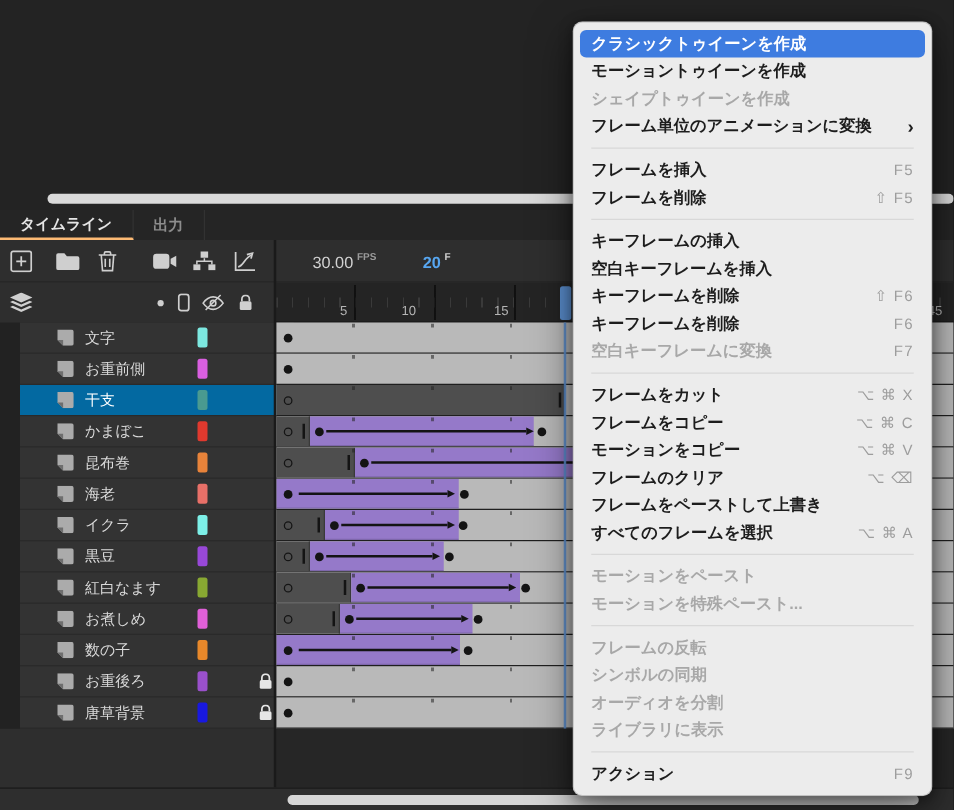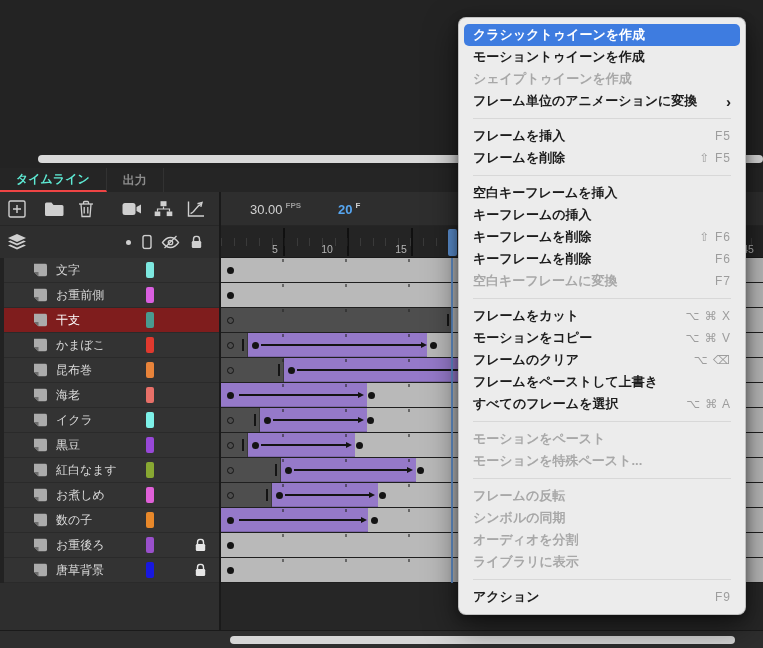--- a/index.html
+++ b/index.html
@@ -7,21 +7,21 @@
   .app{position:relative;width:763px;height:648px;overflow:hidden;background:#222;
        font-family:"Liberation Sans","DejaVu Sans",sans-serif;-webkit-font-smoothing:antialiased}
 
   
   .stage{position:absolute;left:0;top:0;width:763px;height:168px;background:#232323}
   .stage-scrollbar{position:absolute;left:38px;top:155px;width:725px;height:8px;border-radius:4px;background:#d9d9d9}
 
   
   .tabbar{position:absolute;left:0;top:168px;width:763px;height:24px;background:#252525;display:flex;align-items:stretch}
   .tab{display:flex;align-items:center;padding:0 16px;font-size:12px;font-weight:700;color:#8d8d8d;border-right:1px solid #323232}
-  .tab.active{color:#5eead4;border-bottom:2px solid #ef4444}
+  .tab.active{color:#e5e5e5;border-bottom:2px solid #fdba74}
 
   .toolbar{position:absolute;left:0;top:192px;width:763px;height:34px;background:#2e2e2e;border-bottom:1px solid #262626}
   .tb-icon{position:absolute;top:50%;transform:translateY(-50%);line-height:0}
   .fps-box{position:absolute;left:250px;top:0;height:34px;display:flex;align-items:center;gap:3px}
   .fps-val{font-size:13px;color:#d2d2d2}
   .sup{font-size:8px;color:#9a9a9a;position:relative;top:-4px;font-weight:700}
   .frame-val{font-size:13px;color:#57a6f0;font-weight:700;margin-left:34px}
   .sup2{font-size:8px;color:#cfcfcf;position:relative;top:-4px;font-weight:700}
 
   .subheader{position:absolute;left:0;top:226px;width:763px;height:32px;background:#2e2e2e}
@@ -30,24 +30,24 @@
 
   .ruler{position:absolute;left:221px;top:226px;width:542px;height:32px;background:#242424;border-bottom:1px solid #1a1a1a}
   .ruler-ticks{position:absolute;left:0;top:12px;width:100%;height:8px;
       background:repeating-linear-gradient(90deg, rgba(255,255,255,0.10) 0 1px, transparent 1px 12.63px)}
   .ruler-ticks5{position:absolute;left:0;top:2px;width:100%;height:28px;
       background:repeating-linear-gradient(90deg, transparent 0 62px, rgba(0,0,0,0.55) 62px 64px)}
   .ruler-num{position:absolute;bottom:2px;transform:translateX(-50%);font-size:10.5px;color:#b5b5b5}
   .playhead{position:absolute;top:3px;width:9px;height:27px;border-radius:2px;background:#5b8fd0}
 
   
-  .layers{position:absolute;left:4px;top:258px;width:219px}
+  .layers{position:absolute;left:16px;top:258px;width:219px}
   .layer-row{position:relative;height:25px;background:#333333;border-bottom:1px solid #2a2a2a;
              display:flex;align-items:center}
-  .layer-row.selected{background:#7f1d1d}
+  .layer-row.selected{background:#0369a1}
   .layer-icon{position:absolute;left:28px;top:50%;transform:translateY(-50%);line-height:0}
   .layer-name{position:absolute;left:52px;font-size:12px;color:#dadada;white-space:nowrap}
   .layer-row.selected .layer-name{color:#fff}
   .chip{position:absolute;left:142px;top:50%;transform:translateY(-50%);width:8px;height:16px;border-radius:2px}
   .row-lock{position:absolute;left:191px;top:50%;transform:translateY(-50%);line-height:0}
 
   
   .frames{position:absolute;left:221px;top:258px;width:542px}
   .frame-row{position:relative;height:25px;background:#b9b9b9;border-bottom:1px solid #1f1f1f;overflow:hidden}
   .frow-ticks{position:absolute;left:0;top:1px;width:100%;height:3px;
@@ -430,43 +430,47 @@
       <div class="menu-item">
         <span>フレームを挿入</span>
         <span class="menu-shortcut">F5</span>
       </div>
       <div class="menu-item">
         <span>フレームを削除</span>
         <span class="menu-shortcut">⇧ F5</span>
       </div>
       <div class="menu-sep"></div>
       <div class="menu-item">
+        <span>キーフレームの挿入</span>
+      </div>
+      <div class="menu-item">
         <span>空白キーフレームを挿入</span>
-      </div>
-      <div class="menu-item">
-        <span>キーフレームの挿入</span>
       </div>
       <div class="menu-item">
         <span>キーフレームを削除</span>
         <span class="menu-shortcut">⇧ F6</span>
       </div>
       <div class="menu-item">
         <span>キーフレームを削除</span>
         <span class="menu-shortcut">F6</span>
       </div>
       <div class="menu-item disabled">
         <span>空白キーフレームに変換</span>
         <span class="menu-shortcut">F7</span>
       </div>
       <div class="menu-sep"></div>
       <div class="menu-item">
         <span>フレームをカット</span>
         <span class="menu-shortcut">⌥ ⌘ X</span>
       </div>
       <div class="menu-item">
+        <span>フレームをコピー</span>
+        <span class="menu-shortcut">⌥ ⌘ C</span>
+      </div>
+      <div class="menu-item">
         <span>モーションをコピー</span>
         <span class="menu-shortcut">⌥ ⌘ V</span>
       </div>
       <div class="menu-item">
         <span>フレームのクリア</span>
         <span class="menu-shortcut">⌥ ⌫</span>
       </div>
       <div class="menu-item">
         <span>フレームをペーストして上書き</span>
       </div>

